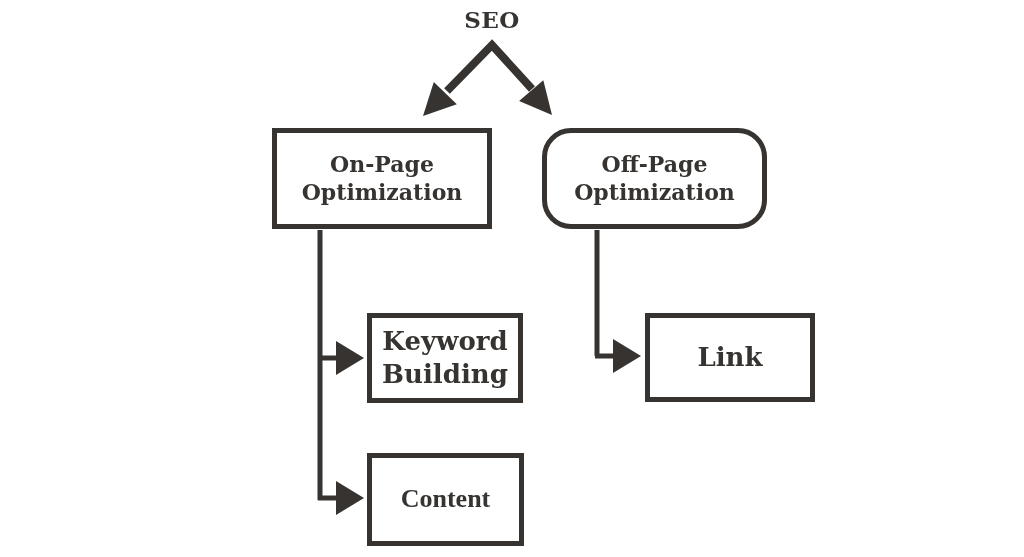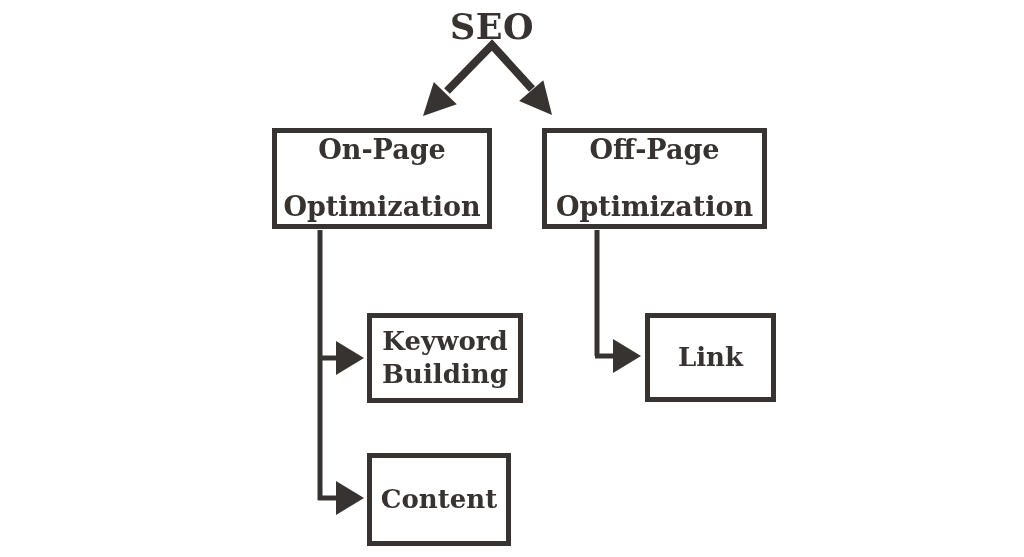--- a/index.html
+++ b/index.html
@@ -14,21 +14,21 @@
     background: var(--bg, #ffffff);
     font-family: "DejaVu Serif", "Liberation Serif", serif;
     color: var(--ink, #363331);
     overflow: hidden;
   }
   .root-label {
     position: absolute;
     left: 492px;
     top: 6px;
     transform: translateX(-50%);
-    font-size: 35px;
+    font-size: 23px;
     font-weight: bold;
     letter-spacing: 0.5px;
     white-space: nowrap;
   }
   .edges-layer {
     position: absolute;
     left: 0;
     top: 0;
     width: 1024px;
     height: 557px;
@@ -40,28 +40,28 @@
     background: #ffffff;
     display: flex;
     flex-direction: column;
     align-items: center;
     justify-content: center;
     text-align: center;
     font-weight: bold;
     line-height: 1.26;
     box-sizing: border-box;
   }
-  .node--top { font-size: 27px; justify-content: space-between; }
+  .node--top { font-size: 22px; }
   .node--sub { font-size: 26px; }
   .node span { display: block; white-space: nowrap; }
   .node--on-page  { left: 272px; top: 128px; width: 220px; height: 101px; }
-  .node--off-page { left: 542px; top: 128px; width: 225px; height: 101px; }
+  .node--off-page { left: 542px; top: 128px; width: 225px; height: 101px; border-radius: 29px; }
   .node--keyword  { left: 367px; top: 313px; width: 156px; height: 90px; }
-  .node--content  { left: 367px; top: 453px; width: 144px; height: 93px; }
-  .node--link     { left: 645px; top: 313px; width: 131px; height: 89px; }
+  .node--content  { left: 367px; top: 453px; width: 157px; height: 93px; font-family: Liberation Serif, serif; }
+  .node--link     { left: 645px; top: 313px; width: 170px; height: 89px; }
 </style>
 </head>
 <body>
 
 <div class="canvas" style="--ink: #363331; --bg: #ffffff;">
 
   <div class="root-label">SEO</div>
 
   <svg class="edges-layer" width="1024" height="557" viewBox="0 0 1024 557" fill="none" stroke="none" aria-hidden="true">
 

